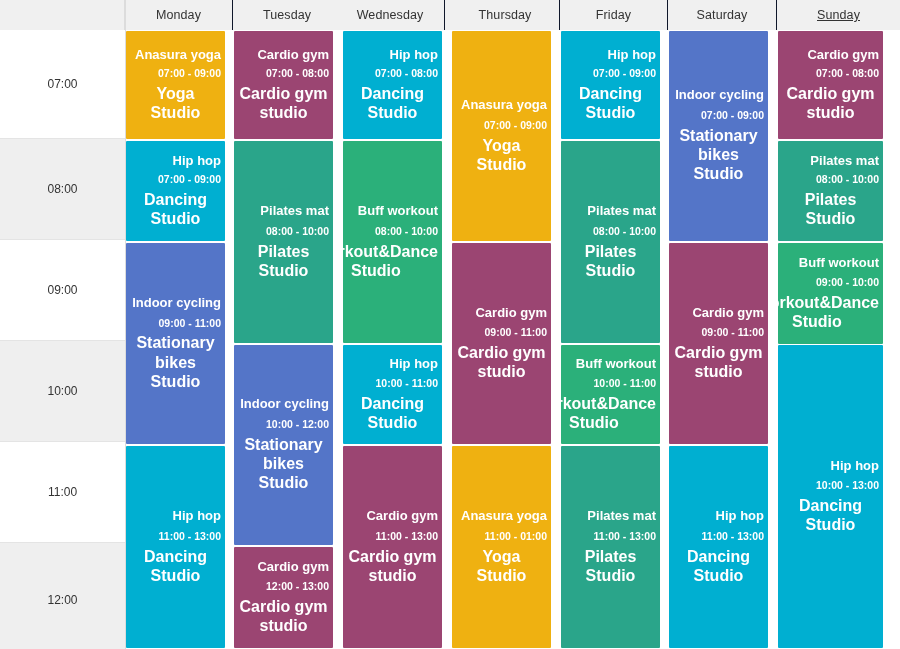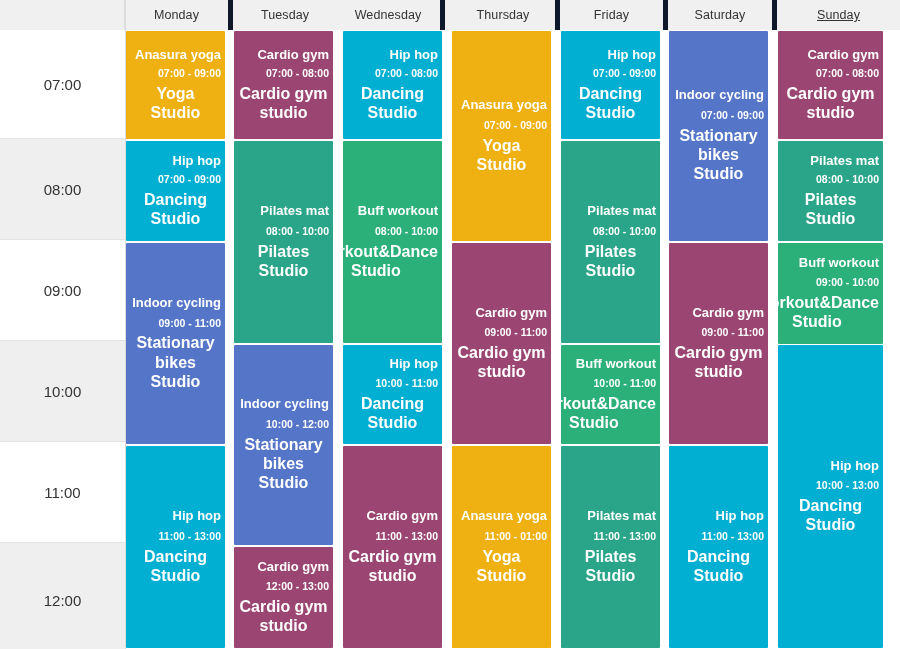--- a/index.html
+++ b/index.html
@@ -25,42 +25,42 @@
   .corner-cell {
     position:absolute; left:0; top:0;
     width:125px; height:30px;
     background:#f0f0f0;
     border-right:1px solid #dcdcdc;
   }
   .day-head {
     position:absolute; top:0;
     height:30px;
     background:#f0f0f0;
-    border-right:5px solid #0f172a;
+    border-right:1px solid #0f172a;
     display:flex; align-items:center; justify-content:center;
     font-size:12.5px; color:#333333;
     letter-spacing:.1px;
   }
   .day-head.last { border-right:none; }
 
   
   .time-row {
     position:absolute; left:0;
     width:900px;
     border-bottom:1px solid #e4e4e4;
     z-index:0;
   }
   .time-row.odd  { background:#ffffff; }
   .time-row.even { background:#efefef; }
 
   .time-label {
     position:absolute; left:0; top:0;
     width:125px; height:100%;
     display:flex; align-items:center; justify-content:center;
-    font-size:15px; color:#333333;
+    font-size:12px; color:#333333;
     z-index:2;
   }
   .grid-body-bg {
     position:absolute; left:125px; top:30px;
     width:775px; height:619px;
     background:#ffffff;
     z-index:1;
   }
   .time-col-divider {
     position:absolute; left:125px; top:0;

